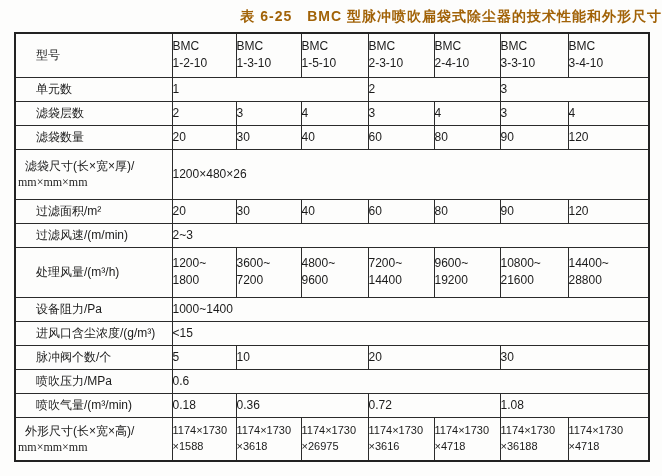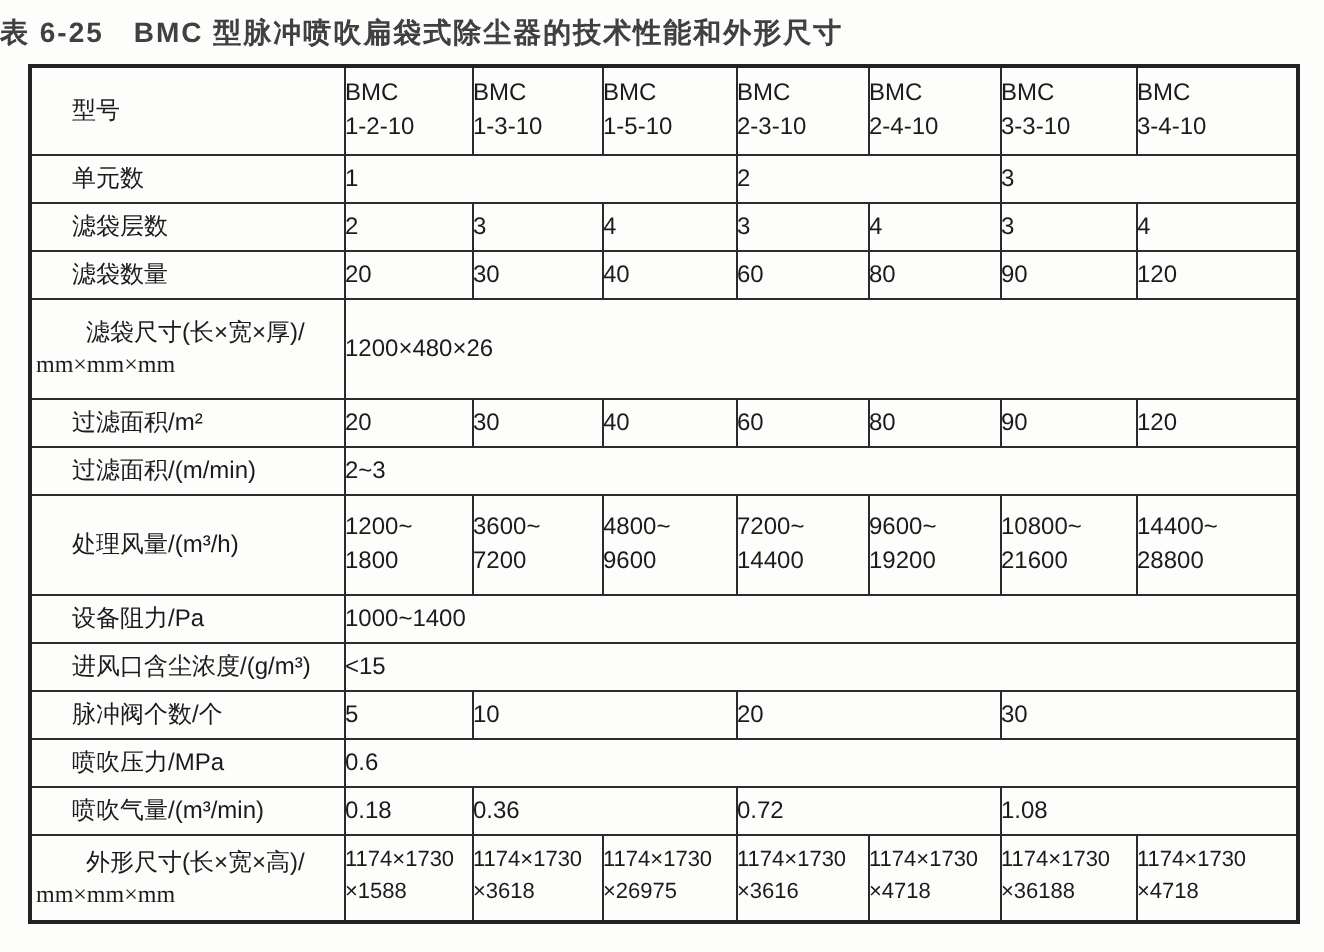--- a/index.html
+++ b/index.html
@@ -5,45 +5,45 @@
   * { margin: 0; padding: 0; box-sizing: border-box; }
   html, body {
     width: 662px; height: 476px;
     background: #fdfdfc;
     font-family: "Liberation Sans", "DejaVu Sans", sans-serif;
     color: #1b1b1b;
     overflow: hidden;
   }
   .page { width: 662px; height: 476px; padding-top: 8px; }
   .title {
-    text-align: left;
+    text-align: right;
     font-weight: bold;
     font-size: 14px;
     letter-spacing: 1px;
     margin-bottom: 6px;
-    color: #404040;
+    color: #a16207;
   }
   table.spec {
     border-collapse: collapse;
     table-layout: fixed;
     margin-left: 14px;
     width: 634px;
     border: 2px solid #222;
   }
   table.spec td {
     border: 1px solid #2b2b2b;
     font-size: 12px;
     color: #1b1b1b;
     vertical-align: middle;
     overflow: hidden;
   }
   td.c  { text-align: left; }
   td.lbl { text-align: left; padding-left: 20px; }
   td.lbl2 { padding-left: 0; }
-  .lbl2 .l1 { padding-left: 27px; }
+  .lbl2 .l1 { padding-left: 9px; }
   .lbl2 .l2 { padding-left: 2px; font-family: Liberation Serif, serif; }
   tr.h-header td { height: 44px; }
   tr.h-norm   td { height: 24px; }
   tr.h-tall   td { height: 50px; }
   tr.h-xtall  td { height: 44px; }
   .two div { line-height: 1.45; }
   tr.small td.c { font-size: 11px; letter-spacing: 0; }
 </style>
 </head>
 <body>
@@ -138,21 +138,21 @@
         <td class="c">20</td>
         <td class="c">30</td>
         <td class="c">40</td>
         <td class="c">60</td>
         <td class="c">80</td>
         <td class="c">90</td>
         <td class="c">120</td>
       </tr>
 
       <tr class="h-norm">
-        <td class="lbl">过滤面积/(m/min)</td>
+        <td class="lbl">过滤风速/(m/min)</td>
         <td class="c" colspan="7">2~3</td>
       </tr>
 
       <tr class="h-tall">
         <td class="lbl">处理风量/(m³/h)</td>
         <td class="c two">
           <div>1200~</div>
           <div>1800</div>
         </td>
         <td class="c two">

